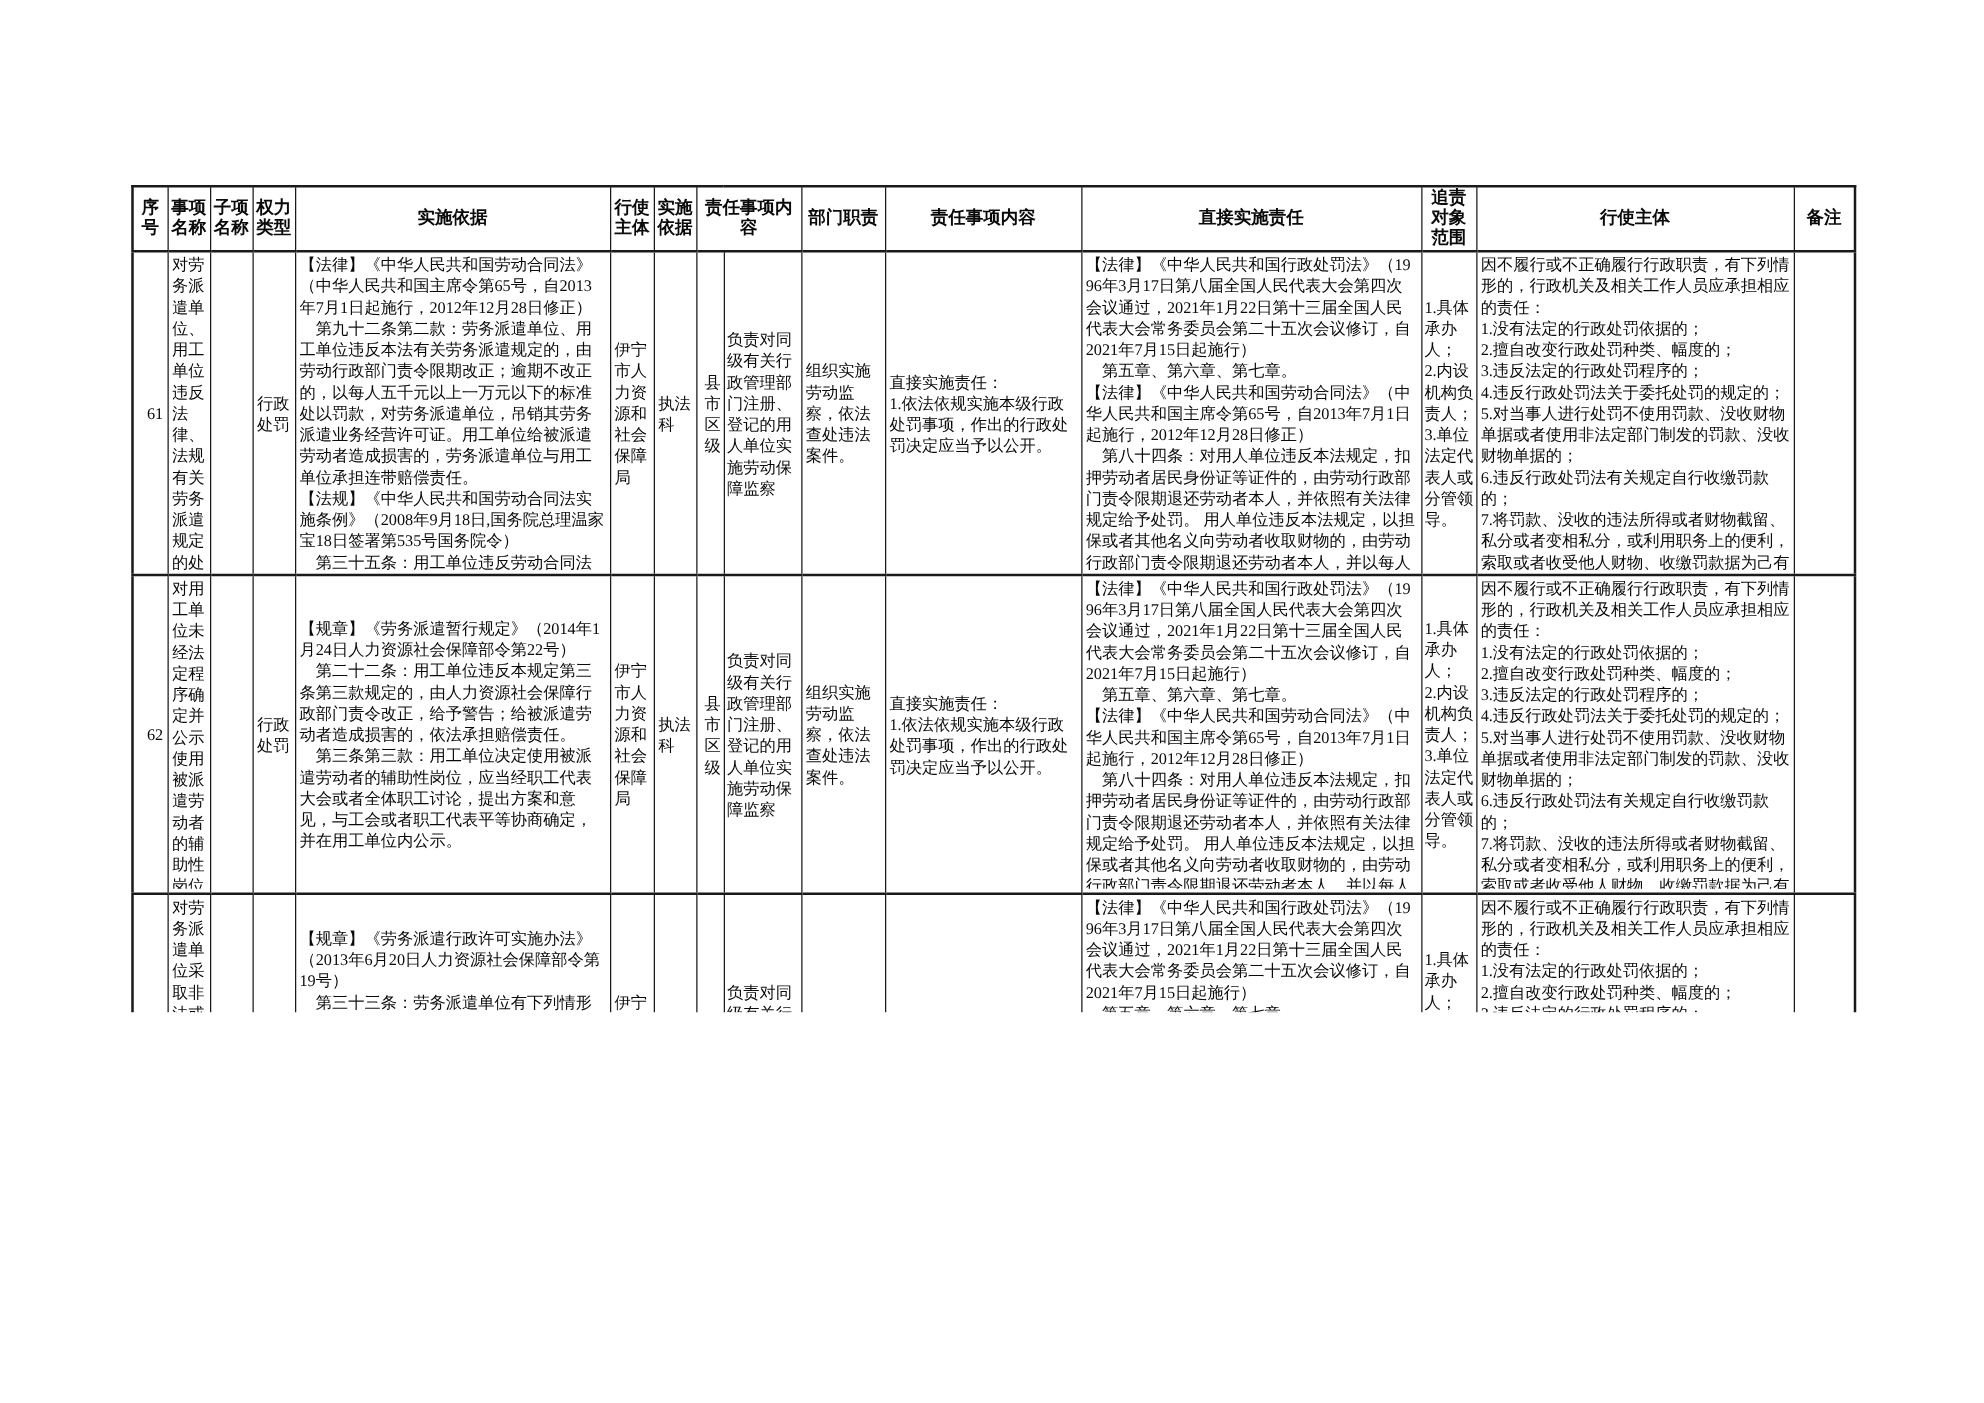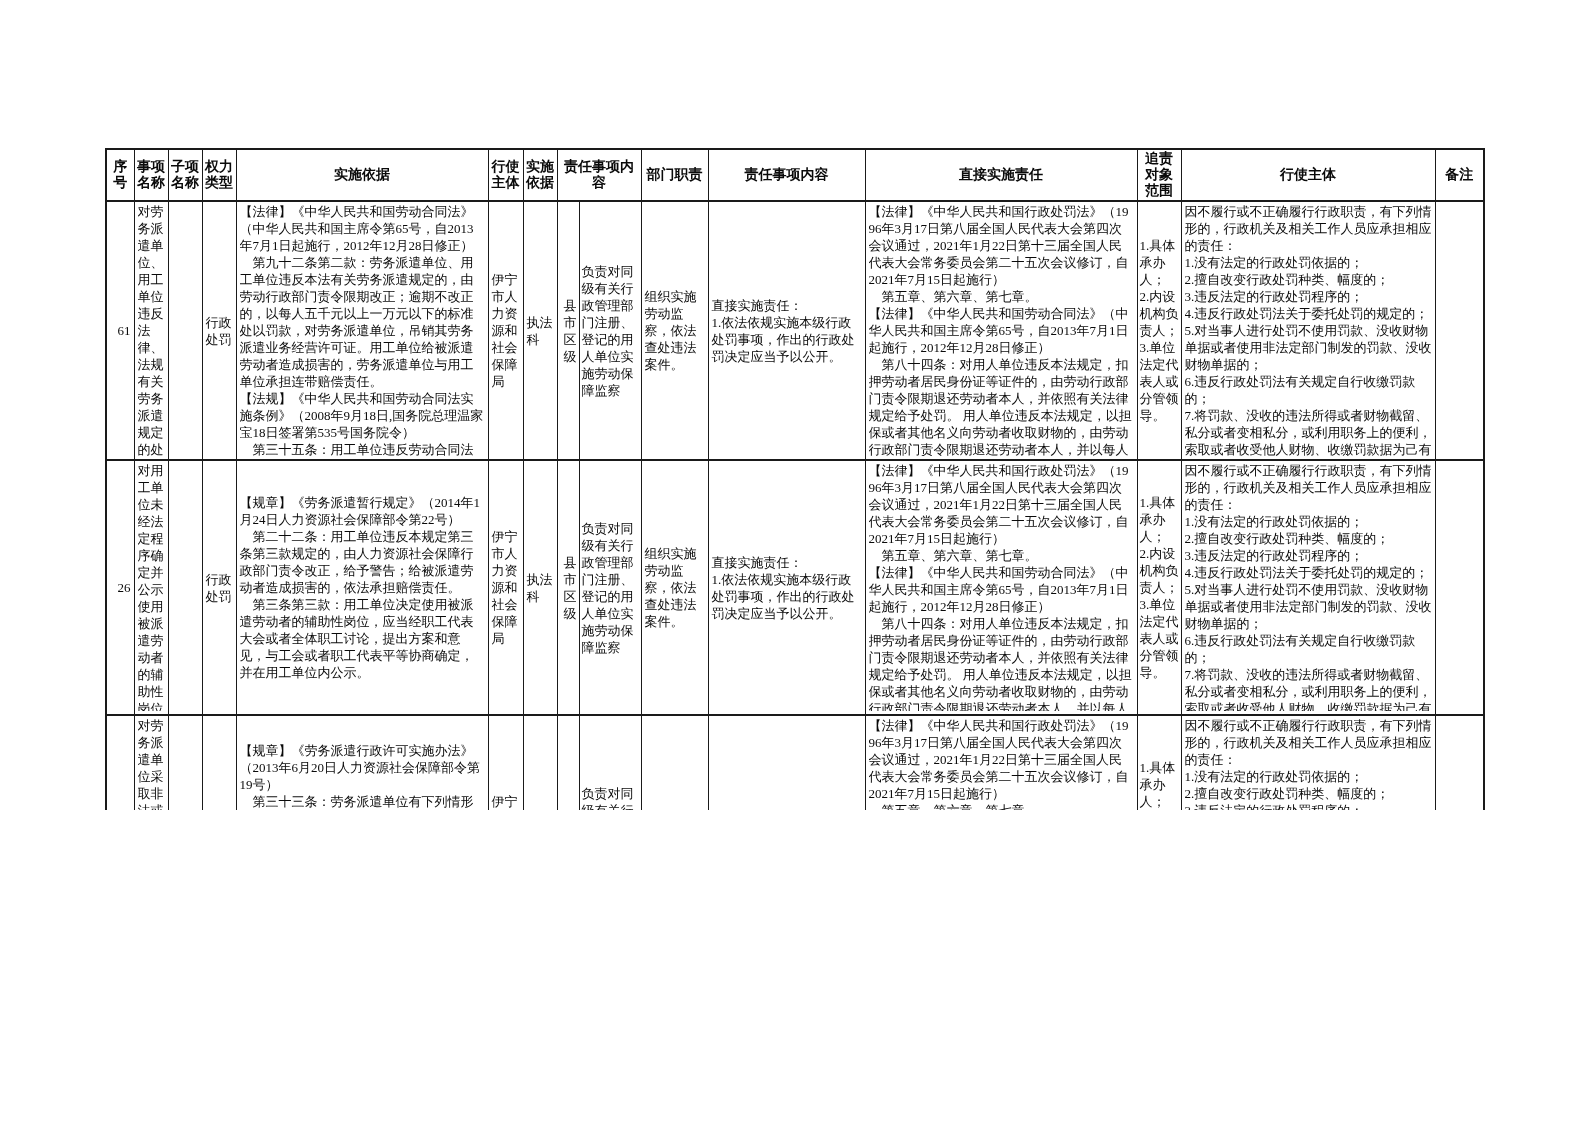--- a/index.html
+++ b/index.html
@@ -98,21 +98,21 @@
 4.违反行政处罚法关于委托处罚的规定的；
 5.对当事人进行处罚不使用罚款、没收财物单据或者使用非法定部门制发的罚款、没收财物单据的；
 6.违反行政处罚法有关规定自行收缴罚款的；
 7.将罚款、没收的违法所得或者财物截留、私分或者变相私分，或利用职务上的便利，索取或者收受他人财物、收缴罚款据为己有的；
 8.使用或者损毁扣押的财物，给当事人造成损失的；
 9.违法实施检查措施，给公民人身或者财产造成损害、给法人或者其他组织造成损失的；
 10.为牟取本单位私利，对应当依法移交司法机关追究刑事责任的不移交，以行政处罚代替刑罚的。</div></td>
         <td></td>
       </tr>
       <tr class="r2">
-        <td class="center">26</td>
+        <td class="center">62</td>
         <td class="top"><div class="wrap h2">对用工单位未经法定程序确定并公示使用被派遣劳动者的辅助性岗位的行为的处罚</div></td>
         <td></td>
         <td>行政处罚</td>
         <td>【规章】《劳务派遣暂行规定》（2014年1月24日人力资源社会保障部令第22号）
 　第二十二条：用工单位违反本规定第三条第三款规定的，由人力资源社会保障行政部门责令改正，给予警告；给被派遣劳动者造成损害的，依法承担赔偿责任。
 　第三条第三款：用工单位决定使用被派遣劳动者的辅助性岗位，应当经职工代表大会或者全体职工讨论，提出方案和意见，与工会或者职工代表平等协商确定，并在用工单位内公示。</td>
         <td>伊宁市人力资源和社会保障局</td>
         <td>执法科</td>
         <td class="center tight">县市区级</td>
         <td class="tight">负责对同级有关行政管理部门注册、登记的用人单位实施劳动保障监察</td>

